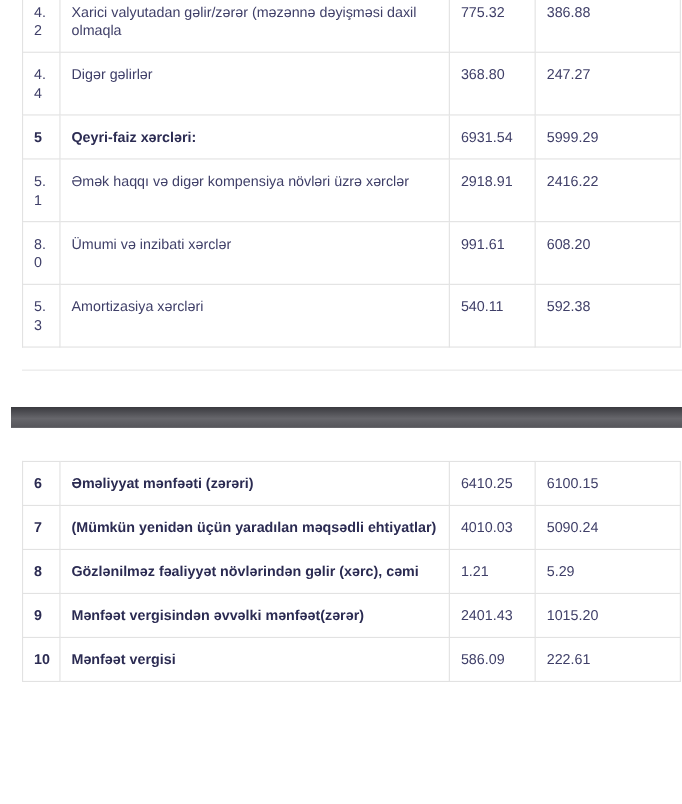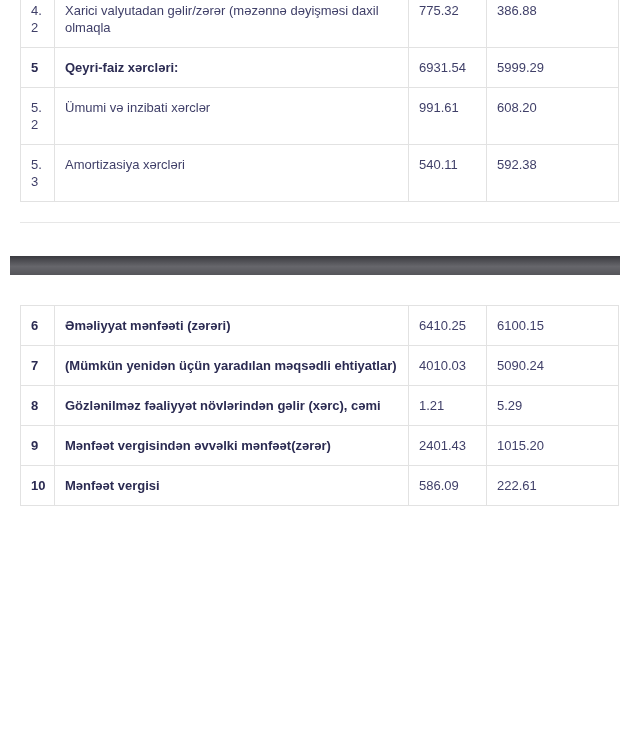--- a/index.html
+++ b/index.html
@@ -67,28 +67,40 @@
         <col style="width:78px">
         <col style="width:132px">
     </colgroup>
     <tbody>
         <tr>
           <td class="col-num">4.2</td>
           <td class="col-label">Xarici valyutadan gəlir/zərər (məzənnə dəyişməsi daxil olmaqla</td>
           <td class="col-v1">775.32</td>
           <td class="col-v2">386.88</td>
         </tr>
+        <tr>
+          <td class="col-num">4.4</td>
+          <td class="col-label">Digər gəlirlər</td>
+          <td class="col-v1">368.80</td>
+          <td class="col-v2">247.27</td>
+        </tr>
         <tr class="bold">
           <td class="col-num">5</td>
           <td class="col-label">Qeyri-faiz xərcləri:</td>
           <td class="col-v1">6931.54</td>
           <td class="col-v2">5999.29</td>
         </tr>
         <tr>
-          <td class="col-num">5.2</td>
+          <td class="col-num">5.1</td>
+          <td class="col-label">Əmək haqqı və digər kompensiya növləri üzrə xərclər</td>
+          <td class="col-v1">2918.91</td>
+          <td class="col-v2">2416.22</td>
+        </tr>
+        <tr>
+          <td class="col-num">8.0</td>
           <td class="col-label">Ümumi və inzibati xərclər</td>
           <td class="col-v1">991.61</td>
           <td class="col-v2">608.20</td>
         </tr>
         <tr>
           <td class="col-num">5.3</td>
           <td class="col-label">Amortizasiya xərcləri</td>
           <td class="col-v1">540.11</td>
           <td class="col-v2">592.38</td>
         </tr>

